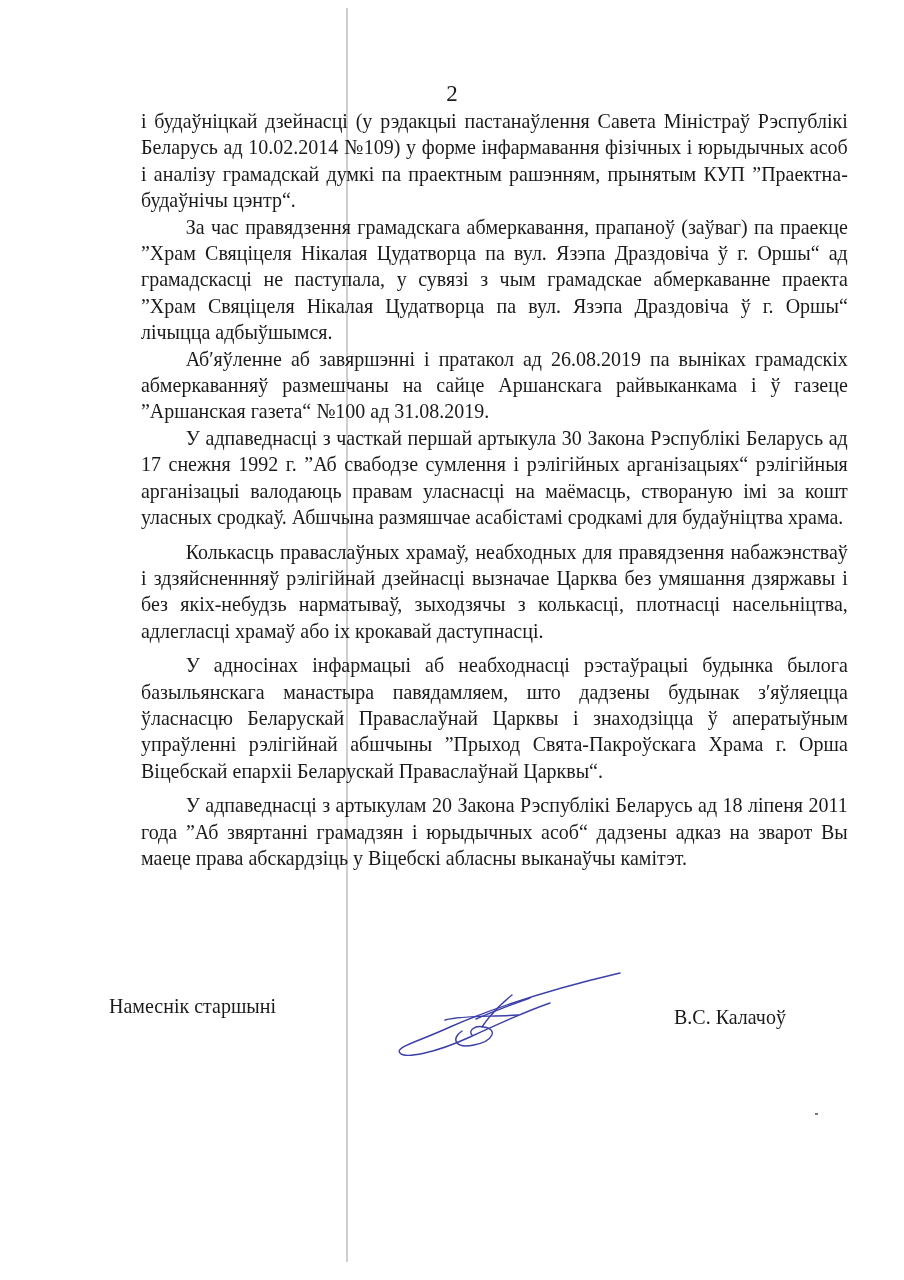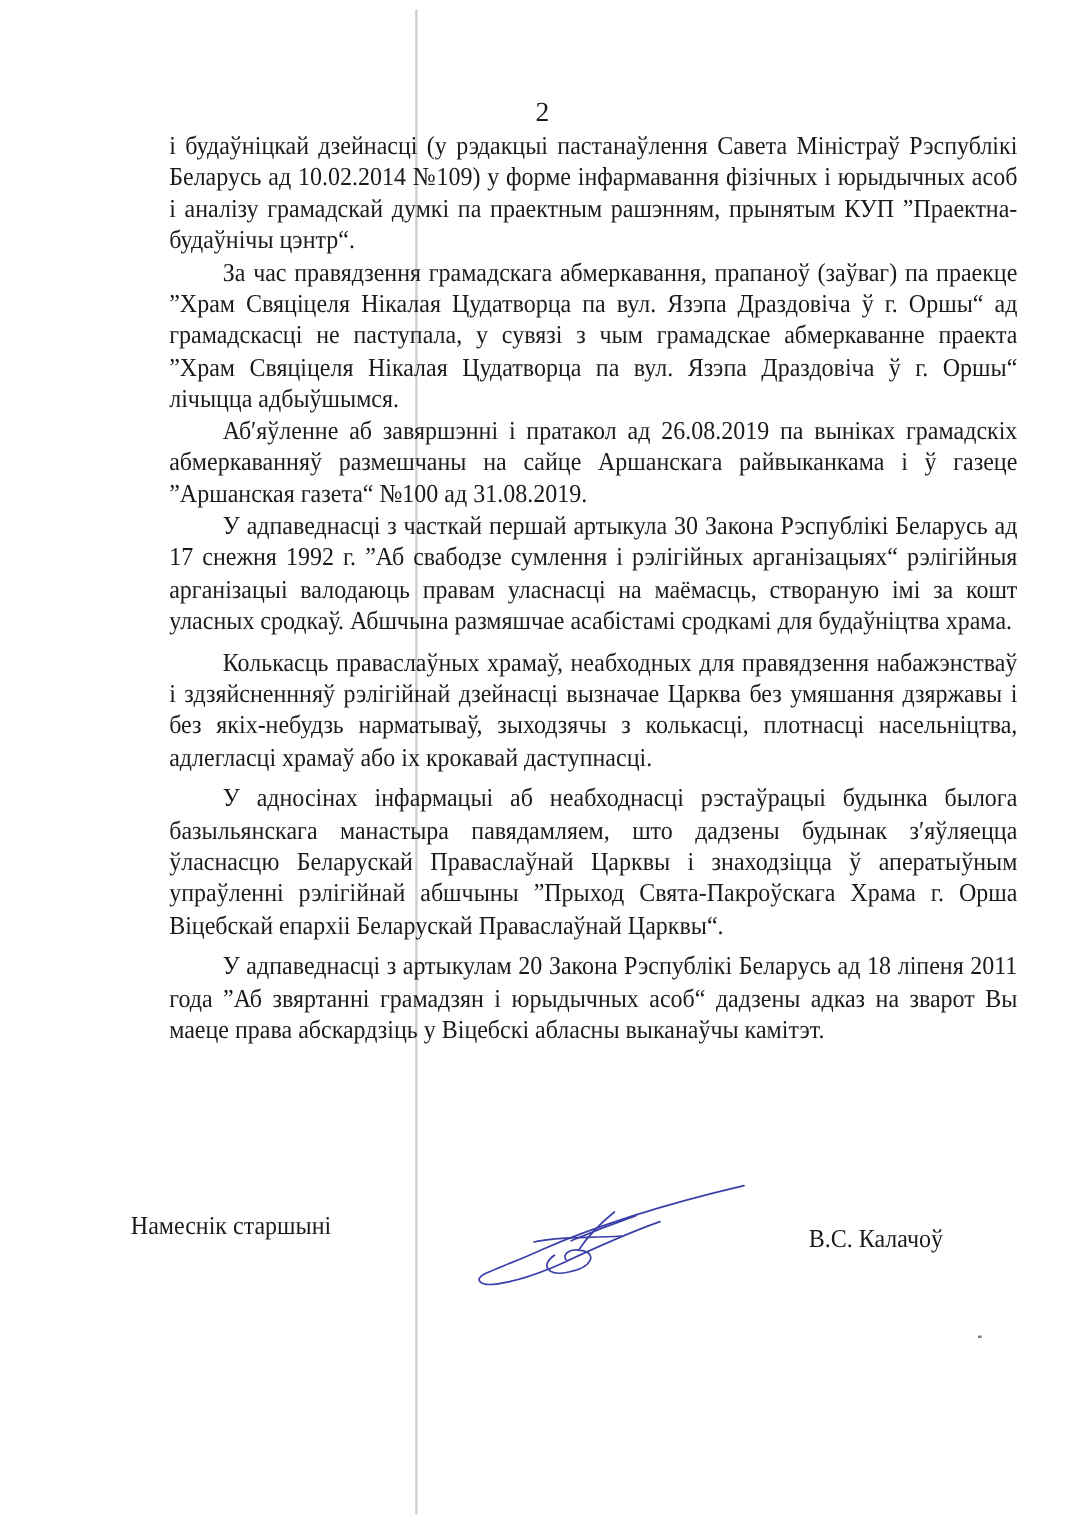--- a/index.html
+++ b/index.html
@@ -46,21 +46,21 @@
     .para {
       margin: 0 0 0 0;
       text-align: justify;
       text-align-last: left;
     }
     .para.indent { text-indent: 48px; }
     .para.gap { margin-top: 8px; }
     .signature-block {
       position: absolute;
       left: 0;
-      top: 15px;
+      top: 0;
       width: 904px;
       height: 916px;
       pointer-events: none;
     }
     .sig-title {
       position: absolute;
       left: 109px;
       top: 994px;
       font-size: 21.5px;
       transform: scaleX(0.93);

